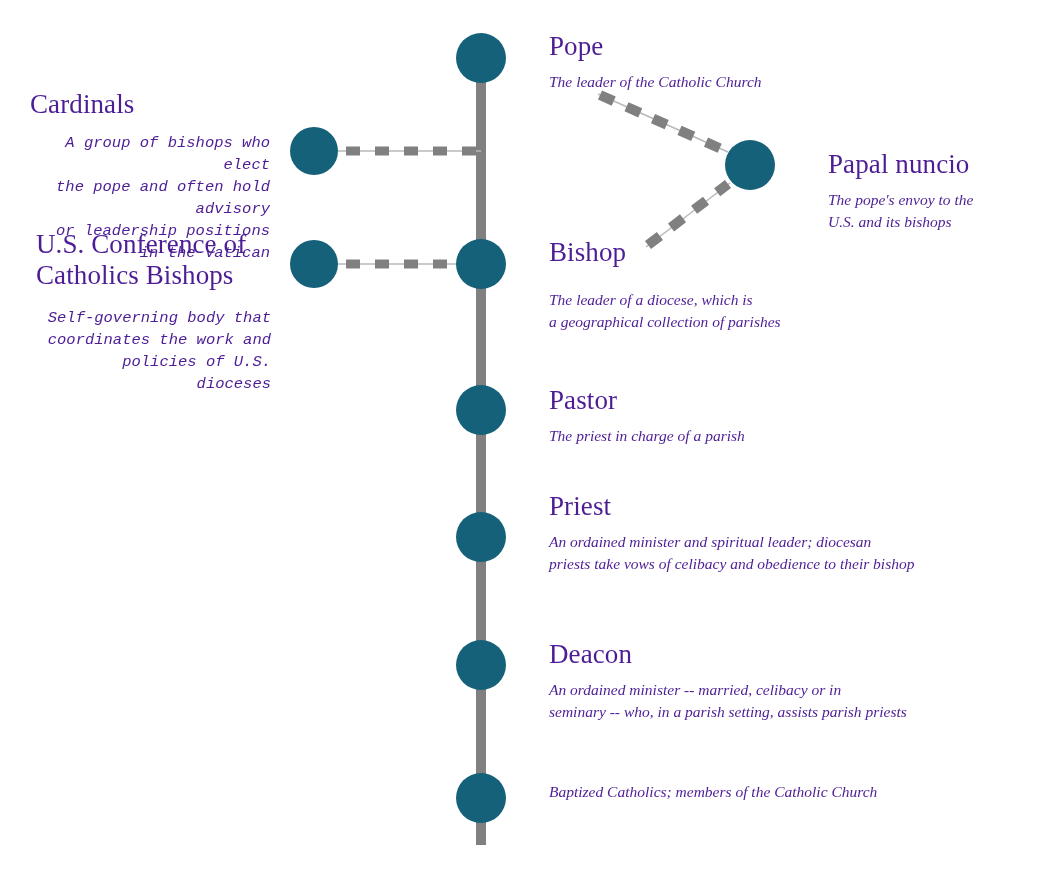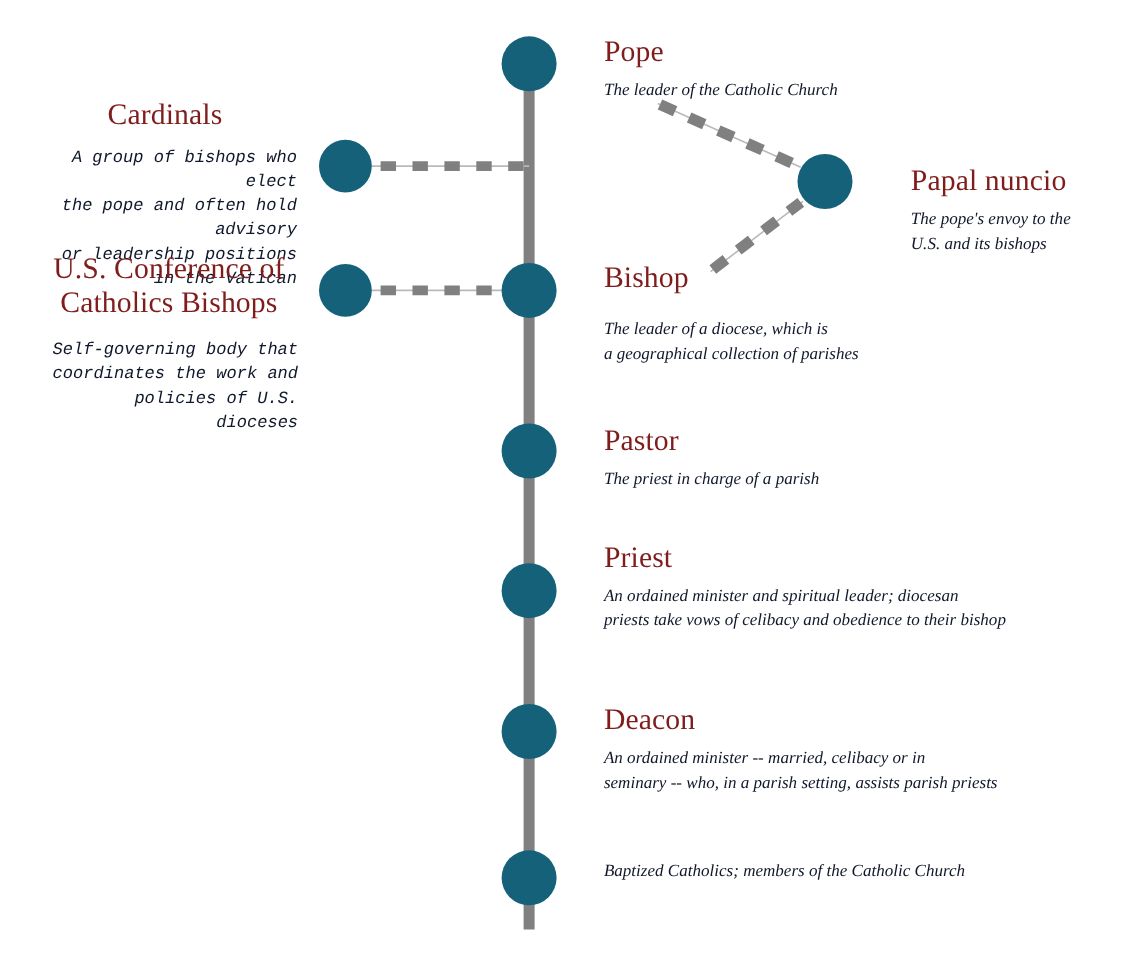--- a/index.html
+++ b/index.html
@@ -34,35 +34,35 @@
 
   
   .block {
     position: absolute;
   }
   .block-title {
     font-family: "Liberation Serif", "DejaVu Serif", serif;
     font-weight: normal;
     font-size: 27px;
     line-height: 1.14;
-    color: #7f1d1d;
+    color: #4c1d95;
     margin: 0;
     white-space: pre-line;
     letter-spacing: 0.1px;
   }
   .block-desc {
     font-family: "Liberation Serif", "DejaVu Serif", serif;
     font-style: italic;
     font-size: 15.5px;
     line-height: 1.42;
-    color: #0f172a;
+    color: #4c1d95;
     margin: 0;
     white-space: pre-line;
   }
-  .align-right .block-title { text-align: center; }
+  .align-right .block-title { text-align: left; }
   .align-right .block-desc  { text-align: right; font-family: Liberation Mono, monospace; }
 
   .gap-sm .block-desc { margin-top: 9px; }
   .gap-md .block-desc { margin-top: 12px; }
 </style>
 </head>
 <body>
 
 <div id="diagram">
 

